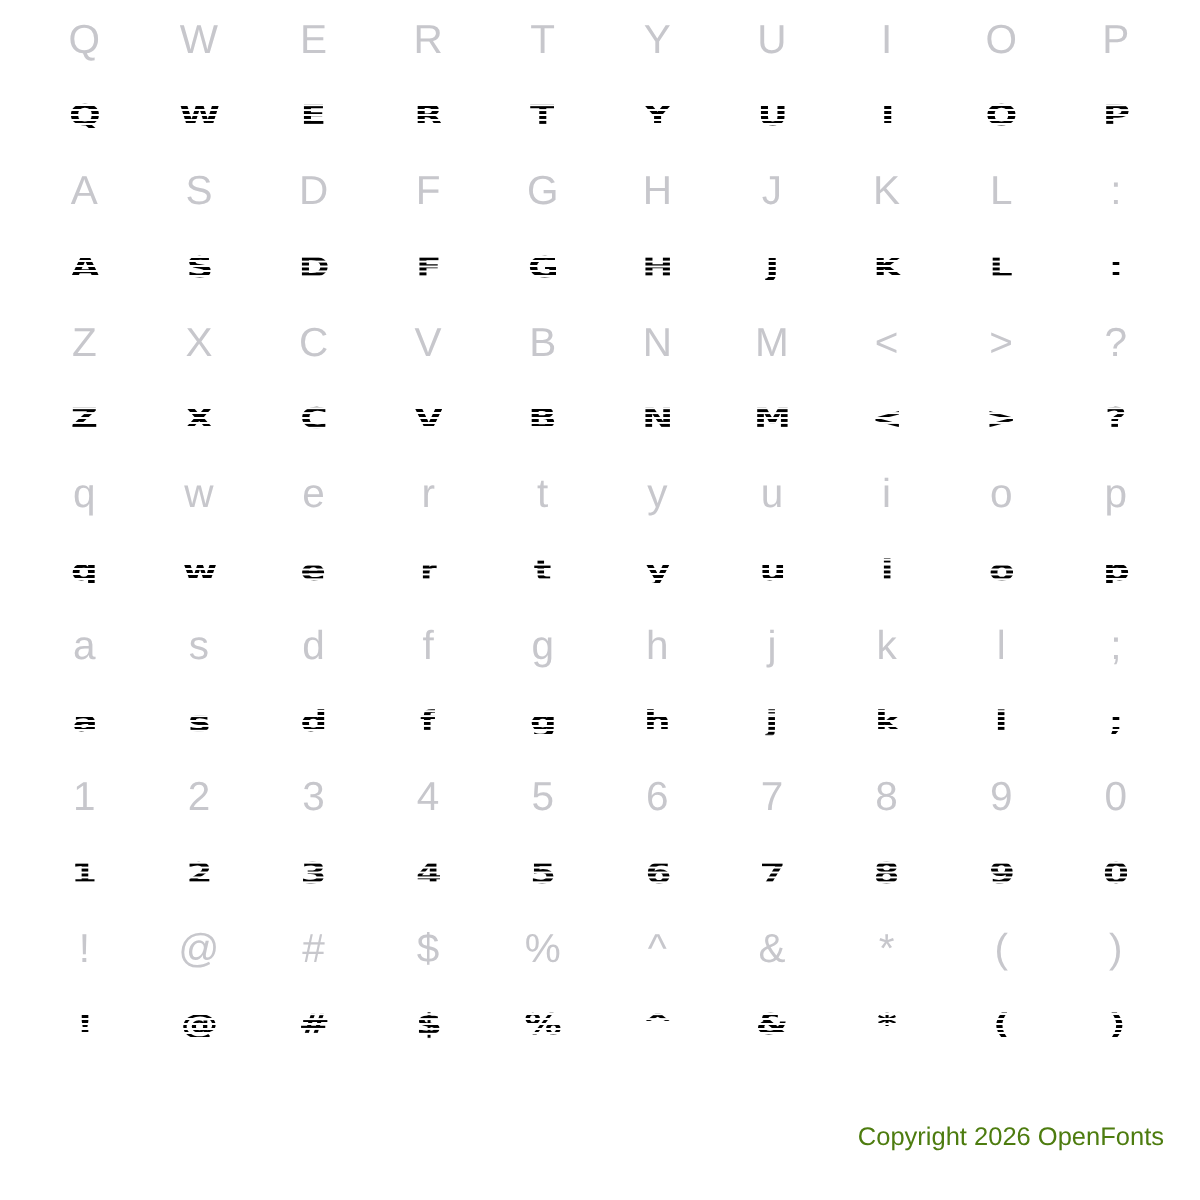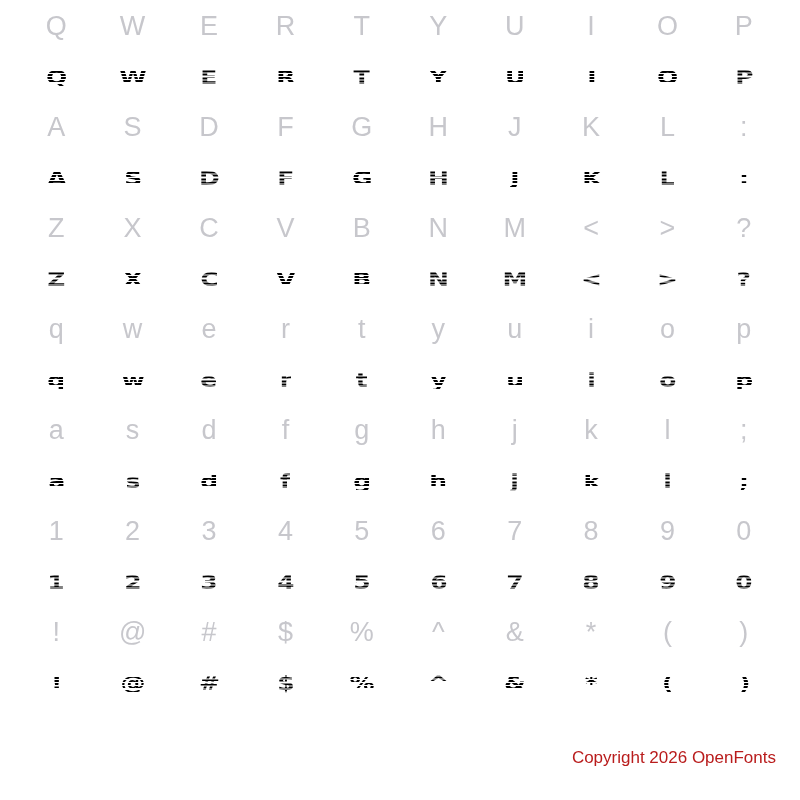--- a/index.html
+++ b/index.html
@@ -81,21 +81,21 @@
   }
   
   @supports not ((-webkit-background-clip: text) or (background-clip: text)) {
     .glyph { color: #111; -webkit-text-fill-color: #111; background-image: none; }
   }
 
   #copyright {
     position: absolute;
     right: 24px;
     bottom: 32px;
-    color: #b91c1c;
+    color: #4d7c0f;
     font-size: 17px;
     font-family: "Liberation Sans", sans-serif;
     white-space: nowrap;
   }
 </style>
 </head>
 <body>
 
 <div id="specimen">
     <div class="row row-key">

